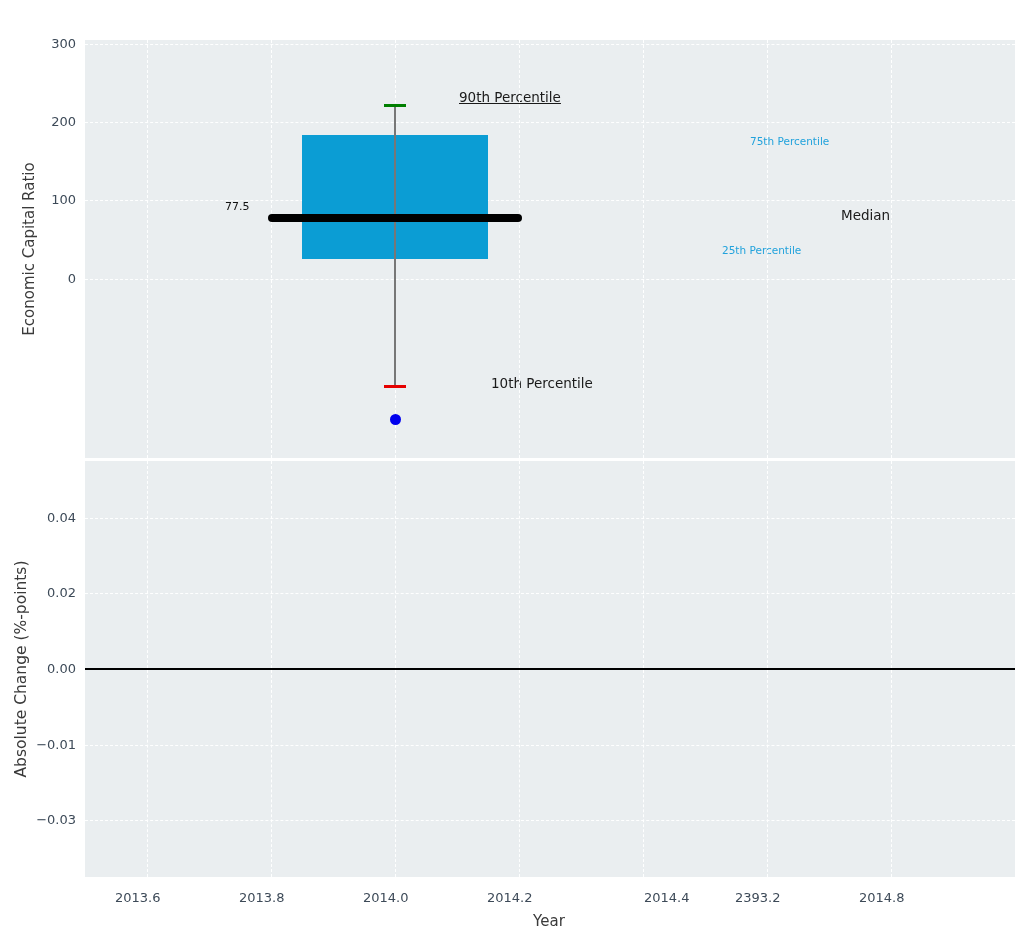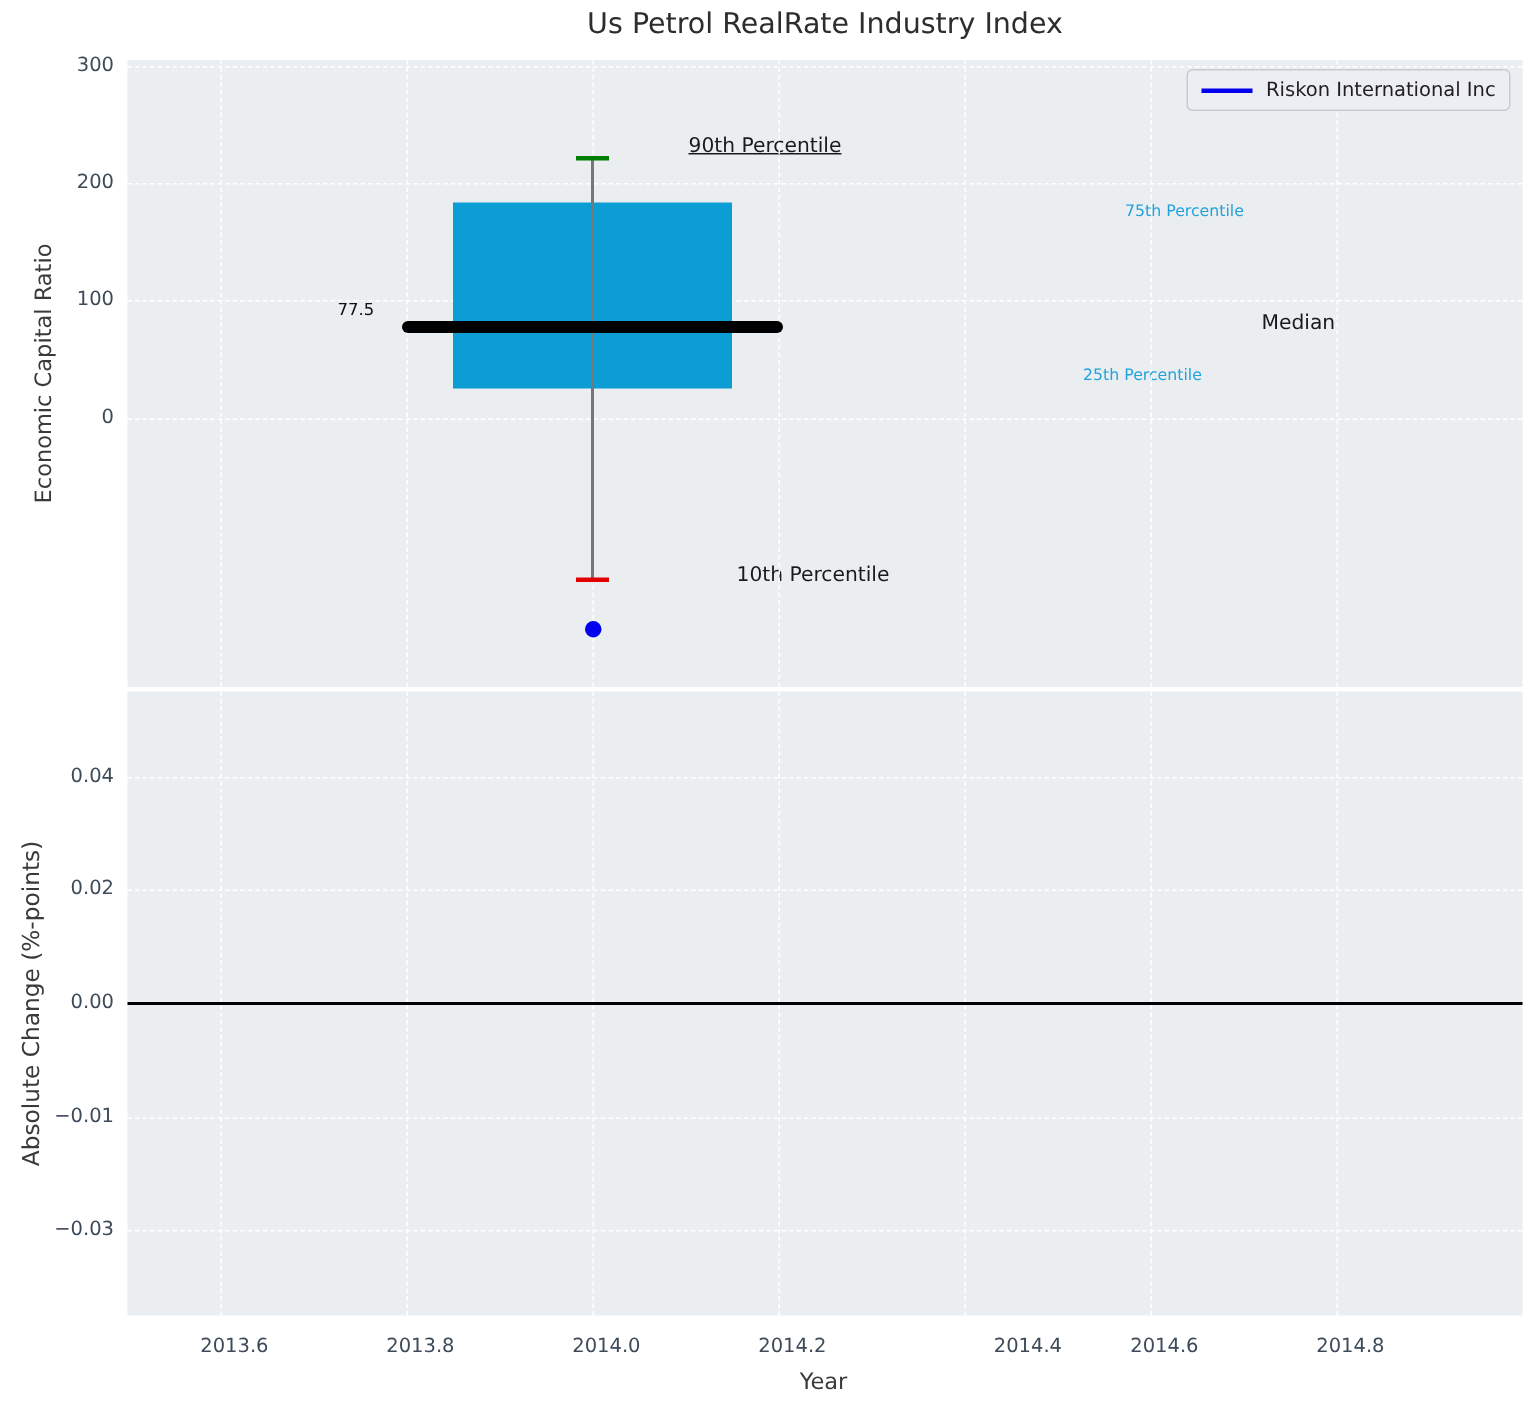--- a/index.html
+++ b/index.html
@@ -7,40 +7,39 @@
   .figure{position:relative;width:1025px;height:940px;background:#ffffff;overflow:hidden;}
   .fig-title{position:absolute;left:85px;top:5px;width:930px;text-align:center;
              font-size:19px;color:#2d2d2d;}
   .plot{position:absolute;background:#eaeef0;}
   #plot-top{left:85px;top:40px;width:930px;height:418px;}
   #plot-bottom{left:85px;top:461px;width:930px;height:416px;}
   .gv{position:absolute;top:0;bottom:0;width:0;border-left:1px dashed rgba(255,255,255,.95);}
   .gh{position:absolute;left:0;right:0;height:0;border-top:1px dashed rgba(255,255,255,.95);}
   .tick{position:absolute;color:#3d4a58;font-size:13px;line-height:16px;}
   .ytick{width:60px;text-align:right;}
-  .xtick{width:64px;text-align:right;}
+  .xtick{width:64px;text-align:left;}
   .axis-title{position:absolute;color:#3a3a3a;font-size:15px;white-space:nowrap;}
   .rot{transform:translate(-50%,-50%) rotate(-90deg);}
   .ctr{transform:translate(-50%,-50%);}
   .mark{position:absolute;}
   .ann{position:absolute;white-space:nowrap;}
   .ann-big{font-size:13.5px;color:#1a1a1a;line-height:17px;}
   .ann-small{font-size:10.5px;line-height:13px;}
   .ann-val{font-size:11px;color:#111;line-height:14px;margin-left:25px;}
   .legend{position:absolute;left:791px;top:46px;height:26px;display:flex;align-items:center;
           gap:9px;padding:0 9px;background:#ededf4;border:1px solid #c9c9d0;border-radius:4px;}
   .legend-line{width:34px;height:3px;}
   .legend-text{font-size:13px;color:#1f1f1f;white-space:nowrap;}
 </style>
 </head>
 <body>
 
 <div class="figure">
 
-  <div class="fig-title">Us Petrol RealRate Industry Index</div>
 
   <div class="plot" id="plot-top">
     <div class="ann ann-big" style="left:374px;top:49px;text-decoration:underline;">90th Percentile</div>
     <div class="ann ann-small" id="ann-p75" style="left: 637px; top: 95px; color: rgb(33, 162, 220); margin-left: 28px;">75th Percentile</div>
     <div class="ann ann-big" style="left:756px;top:167px;">Median</div>
     <div class="ann ann-small" id="ann-p25" style="left: 637px; top: 204px; color: rgb(33, 162, 220);">25th Percentile</div>
     <div class="ann ann-big" style="left:374px;top:335px;margin-left:32px;">10th Percentile</div>
     <div class="ann ann-val" style="left:115px;top:160px;">77.5</div>
   <div class="gv" style="left: 62px;"></div>
       <div class="gv" style="left: 186px;"></div>
@@ -69,38 +68,34 @@
       <div class="gv" style="left: 558px;"></div>
       <div class="gv" style="left: 682px;"></div>
       <div class="gv" style="left: 806px;"></div>
       <div class="gh" style="top: 56.7273px;"></div>
       <div class="gh" style="top: 132.364px;"></div>
       <div class="gh" style="top: 283.636px;"></div>
       <div class="gh" style="top: 359.273px;"></div>
       <div class="mark" style="left: 0px; right: 0px; top: 207.25px; height: 1.5px; background: rgb(0, 0, 0);"></div>
     </div>
 
-  <div class="legend">
-    <div class="legend-line" id="legend-line" style="background: rgb(0, 0, 238);"></div>
-    <div class="legend-text">Riskon International Inc</div>
-  </div>
 
   <div class="axis-title rot" style="left:29px;top:249px;">Economic Capital Ratio</div>
   <div class="axis-title rot" style="left:21px;top:669px;font-size:15.5px;">Absolute Change (%-points)</div>
   <div class="axis-title ctr" style="left:549px;top:921px;">Year</div>
 
 <div class="tick ytick" style="left: 16px; top: 35.9139px;">300</div>
     <div class="tick ytick" style="left: 16px; top: 114.191px;">200</div>
     <div class="tick ytick" style="left: 16px; top: 192.468px;">100</div>
     <div class="tick ytick" style="left: 16px; top: 270.745px;">0</div>
     <div class="tick ytick" style="left: 16px; top: 509.727px;">0.04</div>
     <div class="tick ytick" style="left: 16px; top: 585.364px;">0.02</div>
     <div class="tick ytick" style="left: 16px; top: 661px;">0.00</div>
     <div class="tick ytick" style="left: 16px; top: 736.636px;">−0.01</div>
     <div class="tick ytick" style="left: 16px; top: 812.273px;">−0.03</div>
     <div class="tick xtick" style="left: 115px; top: 890px;">2013.6</div>
     <div class="tick xtick" style="left: 239px; top: 890px;">2013.8</div>
     <div class="tick xtick" style="left: 363px; top: 890px;">2014.0</div>
     <div class="tick xtick" style="left: 487px; top: 890px;">2014.2</div>
     <div class="tick xtick" style="left: 644px; top: 890px;">2014.4</div>
-    <div class="tick xtick" style="left: 735px; top: 890px;">2014.6</div>
+    <div class="tick xtick" style="left: 735px; top: 890px;">2393.2</div>
     <div class="tick xtick" style="left: 859px; top: 890px;">2014.8</div>
   </div>
 
 </body></html>

